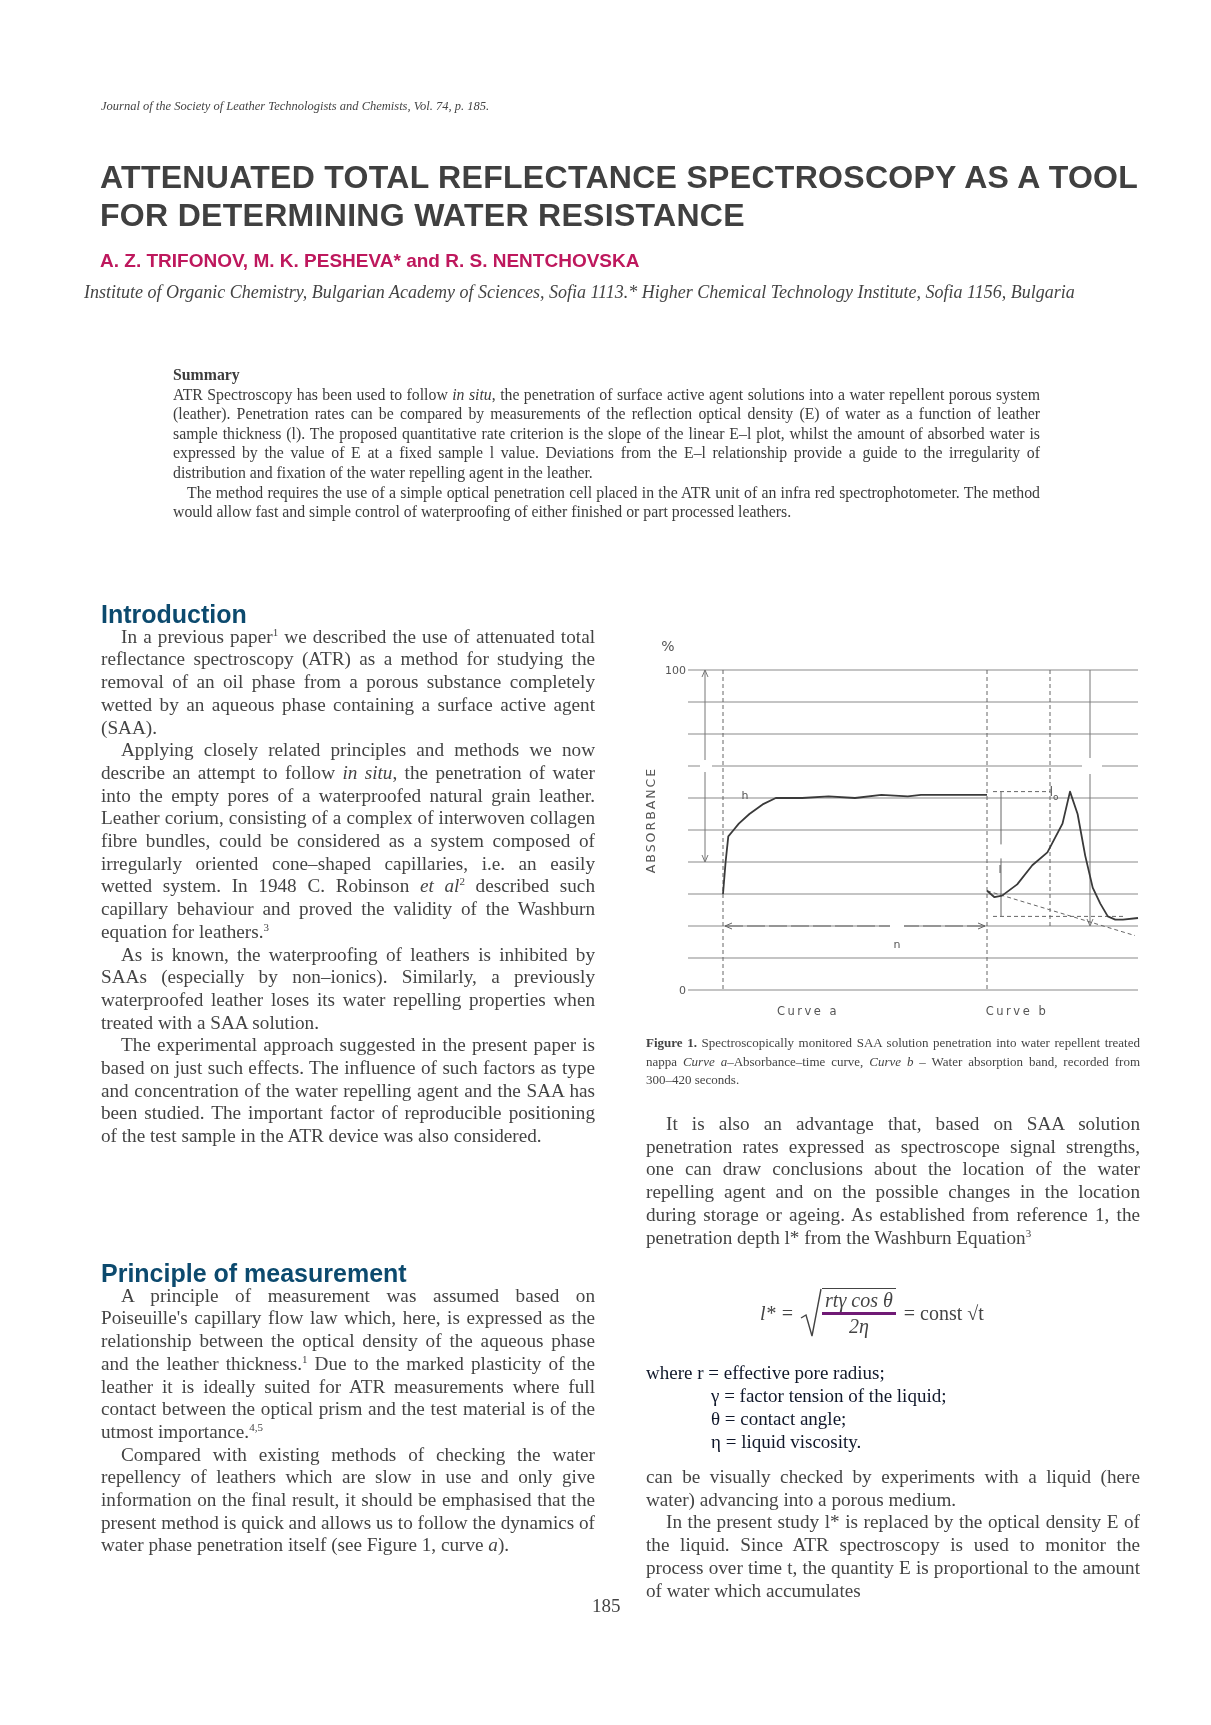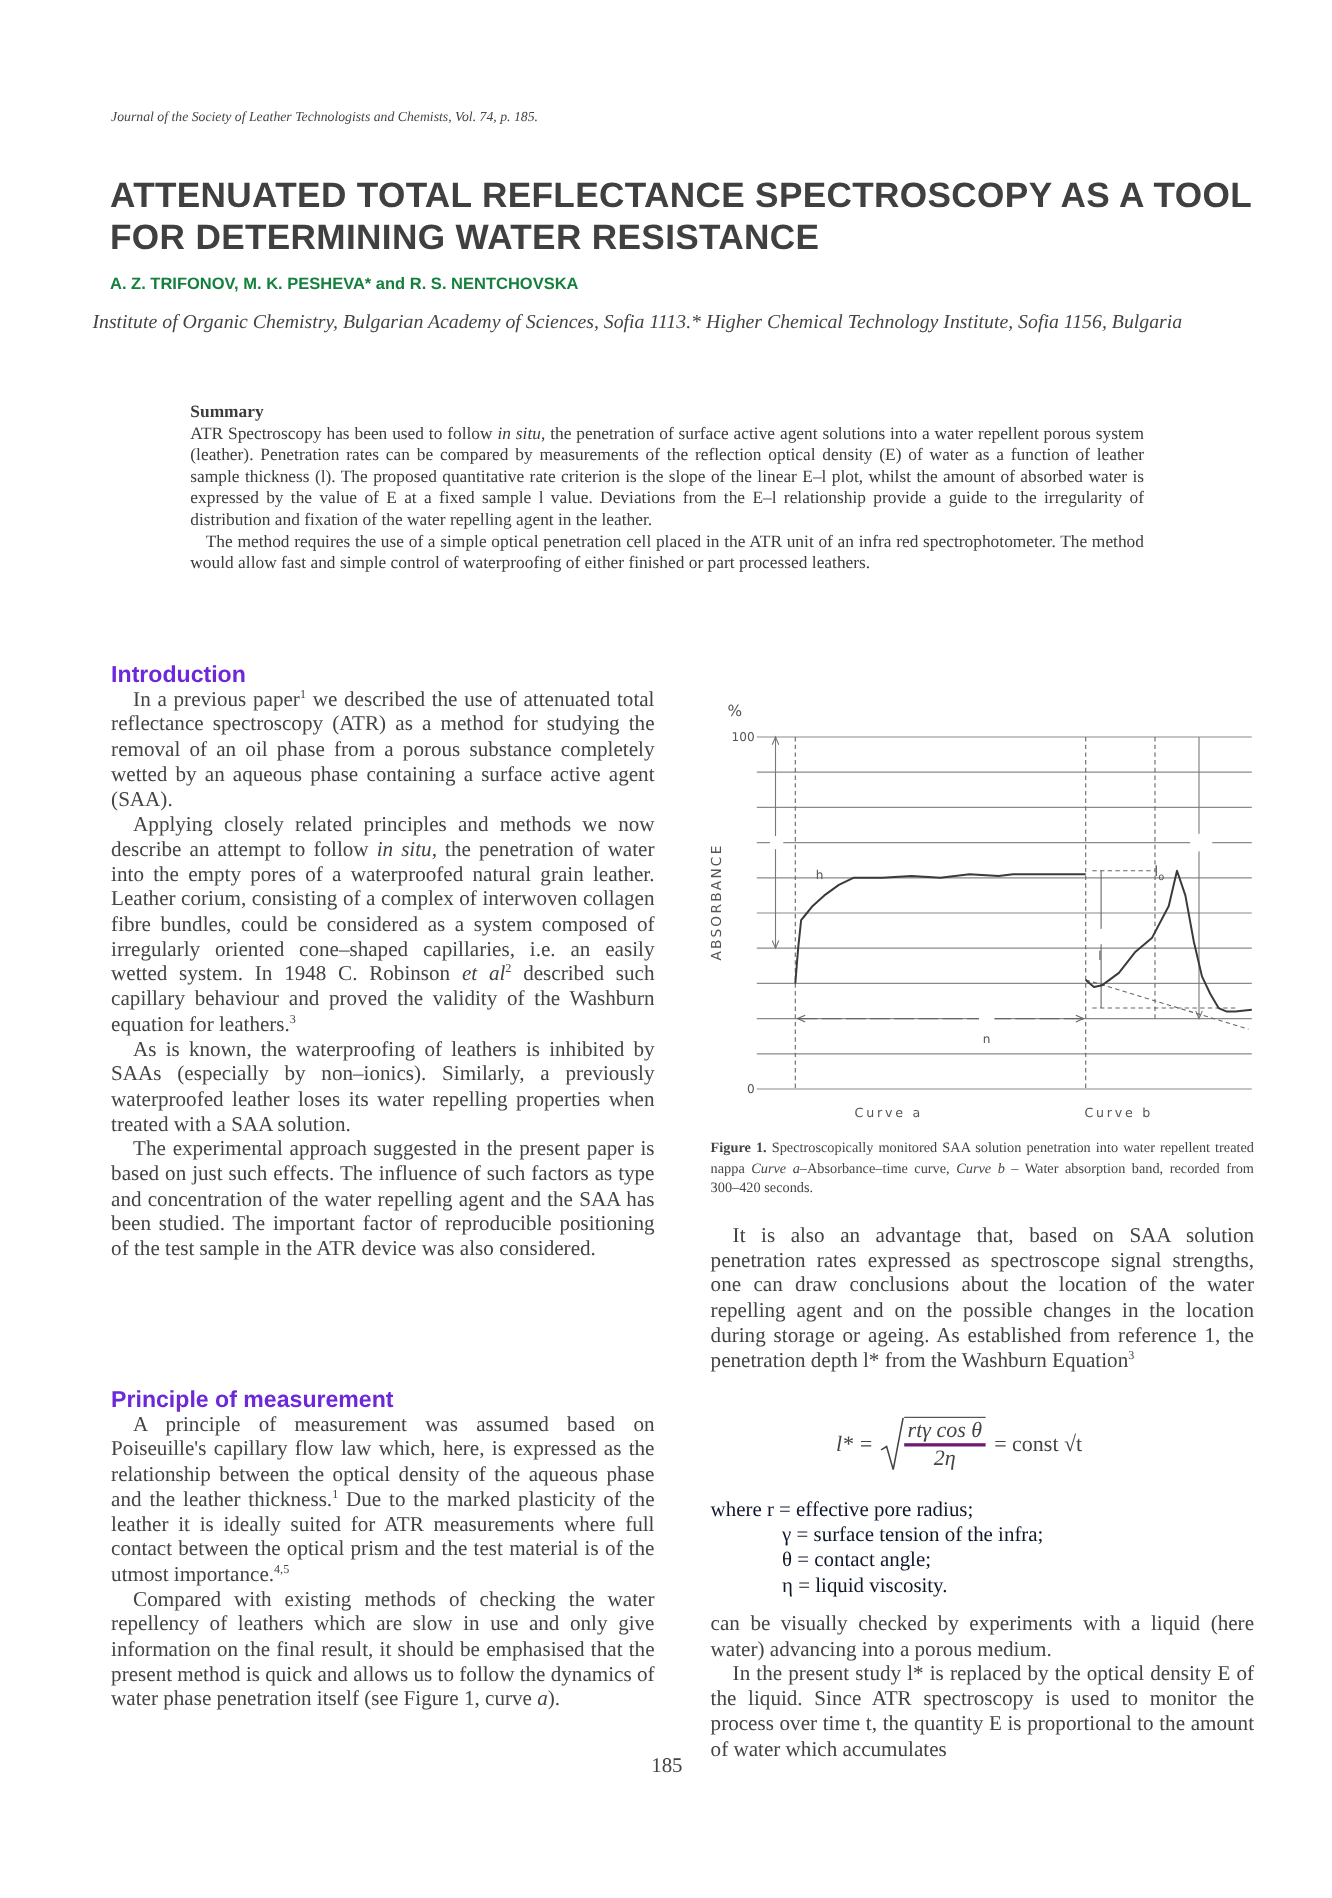--- a/index.html
+++ b/index.html
@@ -3,32 +3,32 @@
 <meta charset="utf-8">
 <style>
   html, body { margin: 0; padding: 0; background: #ffffff; }
   body { width: 1211px; height: 1725px; position: relative; overflow: hidden;
          font-family: "Liberation Serif", serif; color: #3a3a3a; }
   .abs { position: absolute; }
   .journal { left: 101px; top: 99px; font-size: 12.5px; font-style: italic; color: #444; }
   .title { left: 100px; top: 158px; font-family: "Liberation Sans", sans-serif; font-weight: bold;
            font-size: 32px; line-height: 38px; color: #404040; letter-spacing: 0.3px; width: 1060px; }
   .authors { left: 100px; top: 250px; font-family: "Liberation Sans", sans-serif; font-weight: bold;
-             font-size: 15px; color: #15803d; }
+             font-size: 19px; color: #be185d; }
   .affil { left: 84px; top: 280px; font-style: italic; font-size: 18px; line-height: 24px; color: #444; width: 1050px; }
   .summary { left: 173px; top: 365px; width: 867px; font-size: 15.8px; line-height: 19.6px; color: #3c3c3c; text-align: justify; }
   .summary h3 { margin: 0; font-size: 15.8px; font-weight: bold; }
   .summary p { margin: 0; }
   .summary p.indent { text-indent: 14px; }
   .col { font-size: 19.2px; line-height: 22.7px; text-align: justify; color: #444; }
   .col p { margin: 0; text-indent: 20px; }
   .col p.noindent { text-indent: 0; }
   .lcol { left: 101px; width: 494px; }
   .rcol { left: 646px; width: 494px; }
-  .sec-head { font-family: "Liberation Sans", sans-serif; font-weight: bold; font-size: 21px; color: #6d28d9; }
+  .sec-head { font-family: "Liberation Sans", sans-serif; font-weight: bold; font-size: 25px; color: #0c4a6e; }
   .caption { left: 646px; top: 1034px; width: 494px; font-size: 13px; line-height: 18.5px; color: #444; text-align: justify; }
   .caption b { font-weight: bold; }
   .pagenum { left: 592px; top: 1595px; font-size: 19px; color: #444; }
   .equation { left: 760px; top: 1288px; font-size: 20px; color: #444; display: flex; align-items: center; }
   .frac { display: inline-flex; flex-direction: column; align-items: center; border-top: 1px solid #444; }
   .sqrt { display: inline-flex; align-items: flex-start; }
   .defs { left: 646px; top: 1361px; font-size: 19px; line-height: 23px; color: #0f172a; }
   .defs .def-indent { padding-left: 65px; }
   svg text { font-family: "DejaVu Sans", sans-serif; fill: #555; }
   sup { font-size: 11px; line-height: 0; }
@@ -130,21 +130,21 @@
     <span class="frac">
       <i style="padding:0 3px;">rtγ cos θ</i>
       <i style="border-top:3px solid #701a75; width:100%; text-align:center;">2η</i>
     </span>
   </span>
   <span style="margin-left:8px;">= const √t</span>
 </div>
 
 <div class="abs defs">
   <div><span>where </span><span>r = effective pore radius;</span></div>
-  <div class="def-indent">γ = surface tension of the infra;</div>
+  <div class="def-indent">γ = factor tension of the liquid;</div>
   <div class="def-indent">θ = contact angle;</div>
   <div class="def-indent">η = liquid viscosity.</div>
 </div>
 
 <div class="abs col rcol" style="top:1466px;">
   <p class="noindent">can be visually checked by experiments with a liquid (here water) advancing into a porous medium.</p>
   <p>In the present study l* is replaced by the optical density E of the liquid. Since ATR spectroscopy is used to monitor the process over time t, the quantity E is proportional to the amount of water which accumulates</p>
 </div>
 
 <div class="abs pagenum">185</div>

